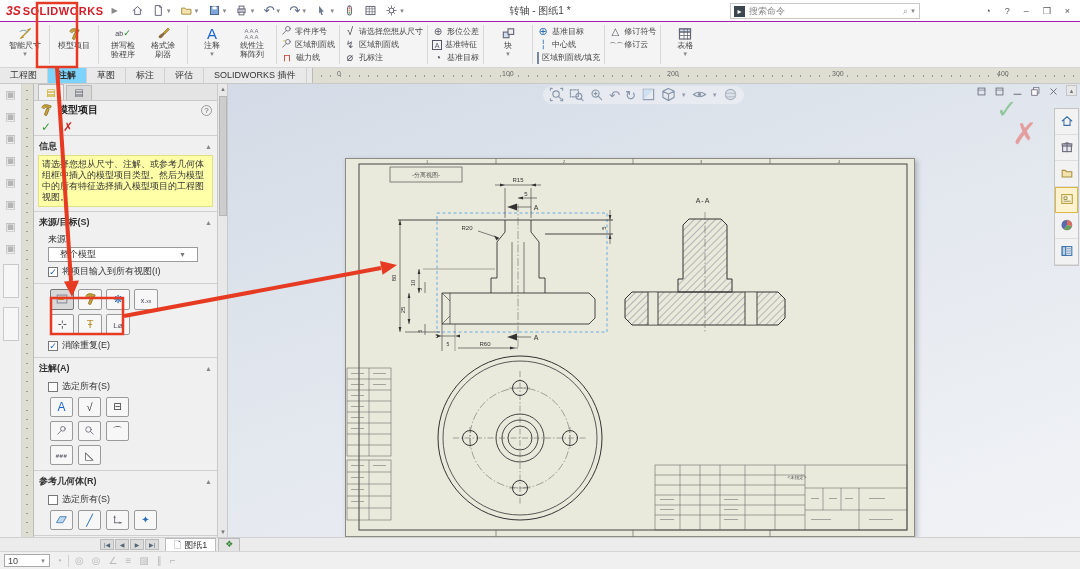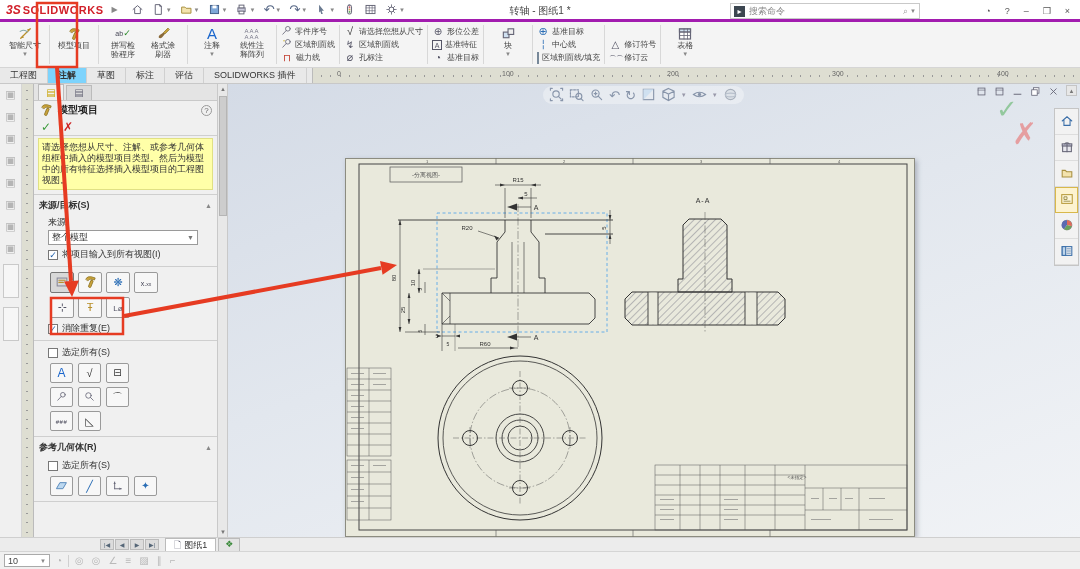--- a/index.html
+++ b/index.html
@@ -1,21 +1,21 @@
 <!DOCTYPE html>
 <html><head>
 <meta charset="utf-8">
 <style>
   * { box-sizing: border-box; margin:0; padding:0; }
   html,body { width:1080px; height:569px; overflow:hidden; }
   body { font-family:"Liberation Sans","DejaVu Sans",sans-serif; font-size:9px; color:#333; background:#fff; position:relative; }
   .g { display:inline-block; line-height:1; font-size:11px; }
 
   
-  #titlebar { position:absolute; left:0; top:0; width:1080px; height:22px; background:#fff; border-bottom:3px solid #a21caf; display:flex; align-items:center; }
+  #titlebar { position:absolute; left:0; top:0; width:1080px; height:22px; background:#fff; border-bottom:1px solid #a21caf; display:flex; align-items:center; }
   .logo { display:flex; align-items:center; margin-left:6px; }
   .logo .mark { color:#d1202a; font-weight:bold; font-style:italic; font-size:12px; margin-right:2px; }
   .logo .word { color:#d1202a; font-weight:bold; font-size:11px; letter-spacing:0.5px; }
   .tb-expander { color:#888; font-size:8px; margin:0 10px 0 8px; }
   .qbar { display:flex; align-items:center; gap:2px; }
   .qbtn { display:flex; align-items:center; padding:2px 3px; border-radius:2px; }
   .qbtn .dd { font-size:6px; color:#888; margin-left:1px; }
   #doc-title { position:absolute; left:540px; top:0; height:22px; display:flex; align-items:center; transform:translateX(-50%); font-size:10px; color:#444; }
   #search-box { position:absolute; right:160px; top:3px; width:190px; height:16px; border:1px solid #c9c9c9; background:#fff; display:flex; align-items:center; padding:0 3px; }
   #search-box .slogo { width:11px; height:11px; background:#3c4650; color:#fff; font-size:8px; display:flex; align-items:center; justify-content:center; margin-right:4px; }
@@ -26,21 +26,21 @@
   .winctl .wbtn { color:#555; }
 
   
   #ribbon { position:absolute; left:0; top:22px; width:1080px; height:46px; background:#f4f4f4; border-bottom:1px solid #d5d5d5; display:flex; align-items:stretch; padding-left:2px; }
   .rgroup { display:flex; align-items:stretch; padding:1px 3px; }
   .rdivider { width:1px; background:#d8d8d8; margin:3px 1px; }
   .rbig { width:40px; display:flex; flex-direction:column; align-items:center; justify-content:flex-start; padding-top:2px; text-align:center; }
   .rbig .ric { height:17px; display:flex; align-items:center; }
   .rbig .rlb { font-size:8px; line-height:8.5px; color:#444; white-space:pre-line; }
   .rbig .dd { font-size:6px; color:#888; }
-  .rcol { display:flex; flex-direction:column; justify-content:flex-end; padding:2px 0; }
+  .rcol { display:flex; flex-direction:column; justify-content:flex-start; padding:2px 0; }
   .ritem { display:flex; align-items:center; height:13px; gap:3px; }
   .ritem .rlb { font-size:8px; color:#444; white-space:nowrap; }
   .ritem .g { font-size:9px; width:12px; text-align:center; }
   .boxA { display:inline-block; border:1px solid #556; font-size:7px; width:10px; height:10px; line-height:9px; text-align:center; color:#556; }
   .hatchbox { width:10px; height:10px; background:repeating-linear-gradient(45deg,#9ab 0 1px,transparent 1px 3px); border:1px solid #789; }
 
   
   #tabrow { position:absolute; left:0; top:68px; width:1080px; height:16px; background:#e9e9e9; border-bottom:1px solid #c8c8c8; display:flex; }
   .ctab { padding:0 10px; font-size:9px; color:#333; display:flex; align-items:center; border-right:1px solid #d0d0d0; background:#e9e9e9; }
   .ctab.active { background:#7dd3fc; font-weight:bold; }
@@ -64,21 +64,21 @@
   .ptitle { height:18px; display:flex; align-items:center; padding:0 5px; gap:4px; font-weight:bold; font-size:10px; color:#222; }
   .phelp { margin-left:auto; width:11px; height:11px; border:1px solid #999; border-radius:50%; font-size:8px; color:#666; text-align:center; line-height:10px; font-weight:normal; }
   .pconfirm { height:17px; display:flex; align-items:center; gap:12px; padding-left:7px; border-bottom:1px solid #cfcfcf; }
   .okmark { color:#3a9a3a; font-weight:bold; font-size:12px; }
   .xmark { color:#cc2222; font-weight:bold; font-size:12px; }
   .psec { border-bottom:1px solid #cfcfcf; padding:2px 4px 4px 4px; }
   .pshead { display:flex; align-items:center; font-weight:bold; color:#333; padding:2px 1px; }
   .pshead .caret { margin-left:auto; color:#888; font-size:7px; }
   .infobox { background:#ffffa8; border:1px solid #e0e084; padding:3px; line-height:11px; color:#333; }
   .plabel { padding:2px 0 1px 10px; color:#333; }
-  .pselect { margin-left:10px; width:150px; height:15px; border:1px solid #9a9a9a; background:#fff; display:flex; align-items:center; padding:0 3px; }
+  .pselect { margin-left:10px; width:150px; height:15px; border:1px solid #9a9a9a; background:#fff; display:flex; align-items:center; padding:0 11px; }
   .pselect .val { flex:1; }
   .pselect .dd { color:#777; font-size:7px; }
   .pcheck { display:flex; align-items:center; gap:4px; padding:3px 0 1px 10px; }
   .cbox { width:10px; height:10px; border:1px solid #777; background:#fff; font-size:9px; line-height:9px; text-align:center; color:#1f5faa; font-weight:bold; }
   .btngrid { display:flex; gap:4px; padding:3px 0 1px 12px; }
   .pbtn { width:24px; height:21px; border:1px solid #9a9a9a; background:#f7f7f7; display:flex; align-items:center; justify-content:center; border-radius:2px; }
   .pbtn.pressed { background:#d8d8d8; border-color:#777; }
   .icongrid { display:flex; gap:5px; padding:3px 0 1px 12px; }
   .ibtn { width:23px; height:20px; border:1px solid #9a9a9a; background:#f7f7f7; display:flex; align-items:center; justify-content:center; border-radius:2px; }
   #pscroll { position:absolute; left:218px; top:0; width:10px; height:453px; background:#e8e8e8; border-right:1px solid #c9c9c9; }
@@ -566,20 +566,24 @@
           </svg></span>
       <span>模型项目</span>
       <span class="phelp">?</span>
     </div>
     <div class="pconfirm">
       <span class="okmark">✓</span>
       <span class="xmark">✗</span>
     </div>
 
     <div class="psec">
+      <div class="pshead">
+          <span>信息</span>
+          <span class="caret">▲</span>
+        </div>
       <div class="infobox">请选择您想从尺寸、注解、或参考几何体组框中插入的模型项目类型。然后为模型中的所有特征选择插入模型项目的工程图视图。</div>
     </div>
 
     <div class="psec">
       <div class="pshead">
           <span>来源/目标(S)</span>
           <span class="caret">▲</span>
         </div>
       <div class="plabel">来源:</div>
       <div class="pselect">
@@ -624,20 +628,24 @@
             <span><span class="g" style="color:#556;font-size:8px">Lø</span></span>
           </div>
         </div>
       <div class="pcheck">
         <span class="cbox">✓</span>
         <span>消除重复(E)</span>
       </div>
     </div>
 
     <div class="psec">
+      <div class="pshead">
+          <span>注解(A)</span>
+          <span class="caret">▲</span>
+        </div>
       <div class="pcheck">
         <span class="cbox"></span>
         <span>选定所有(S)</span>
       </div>
       <div id="anngrid">
           <div class="icongrid">
             <div class="ibtn">
               <span><span class="g" style="color:#1a66cc;font-size:12px">A</span></span>
             </div>
             <div class="ibtn">

